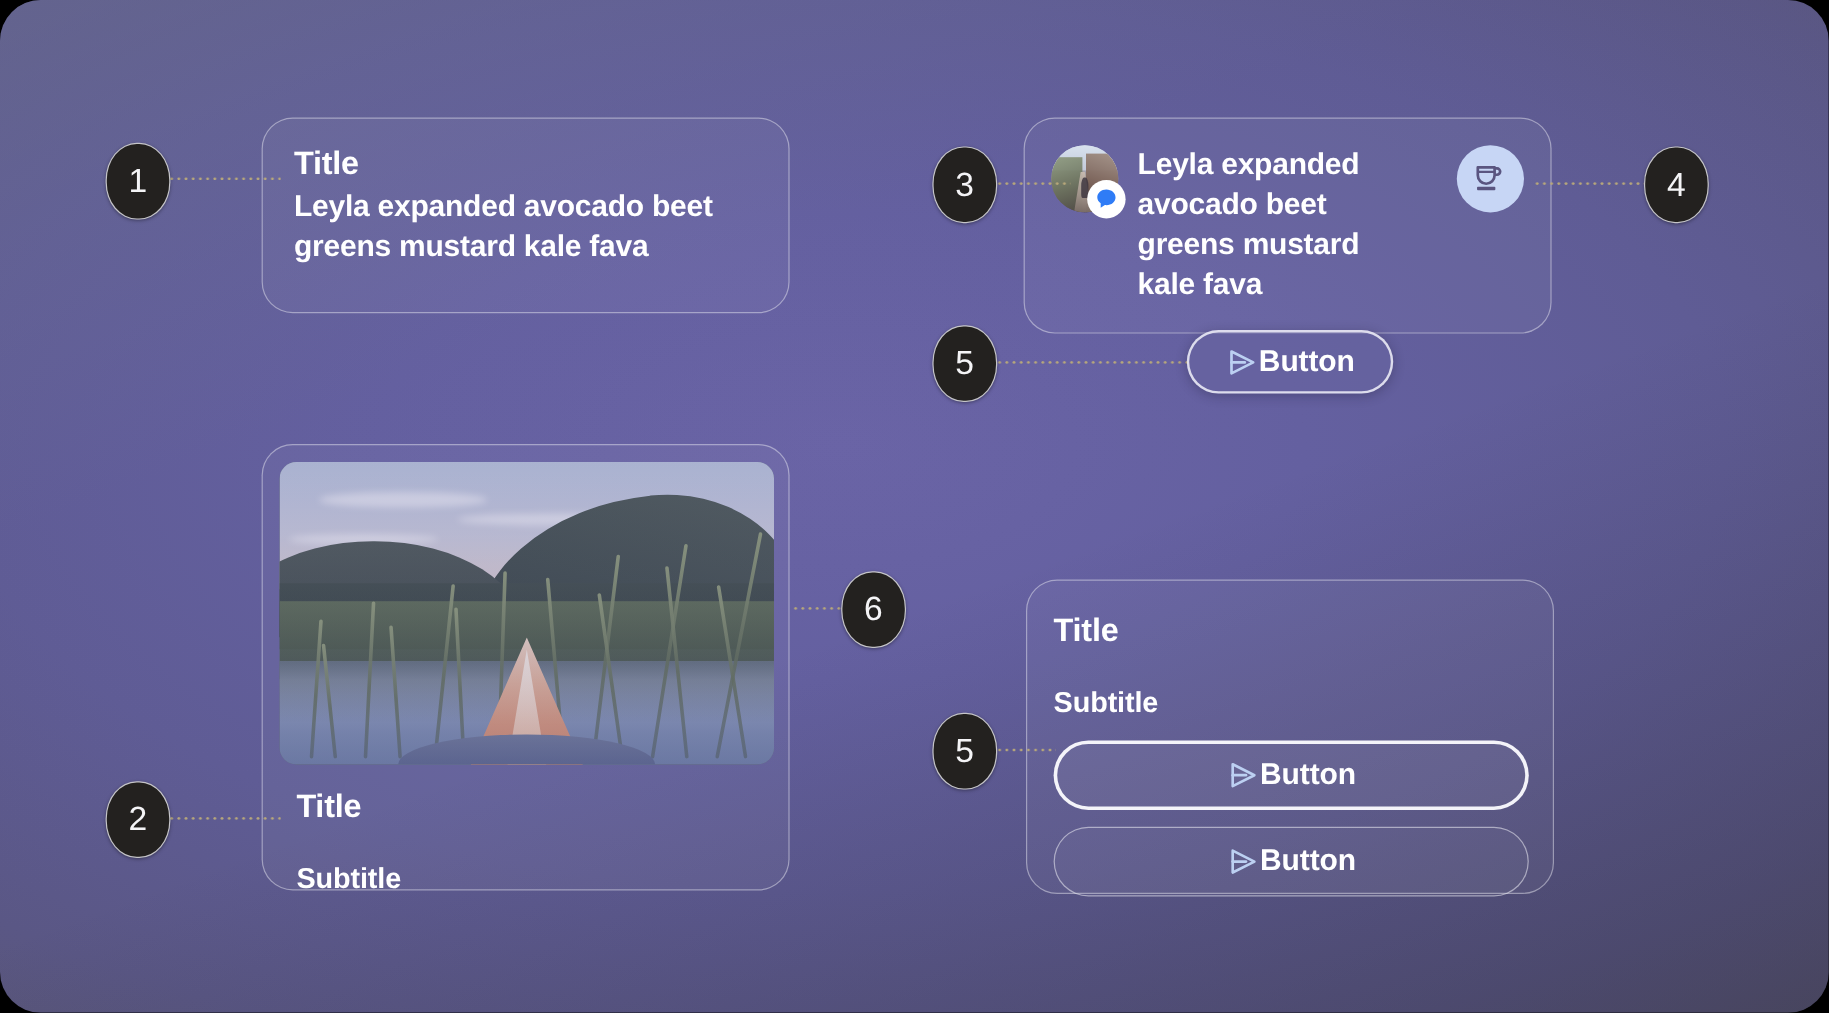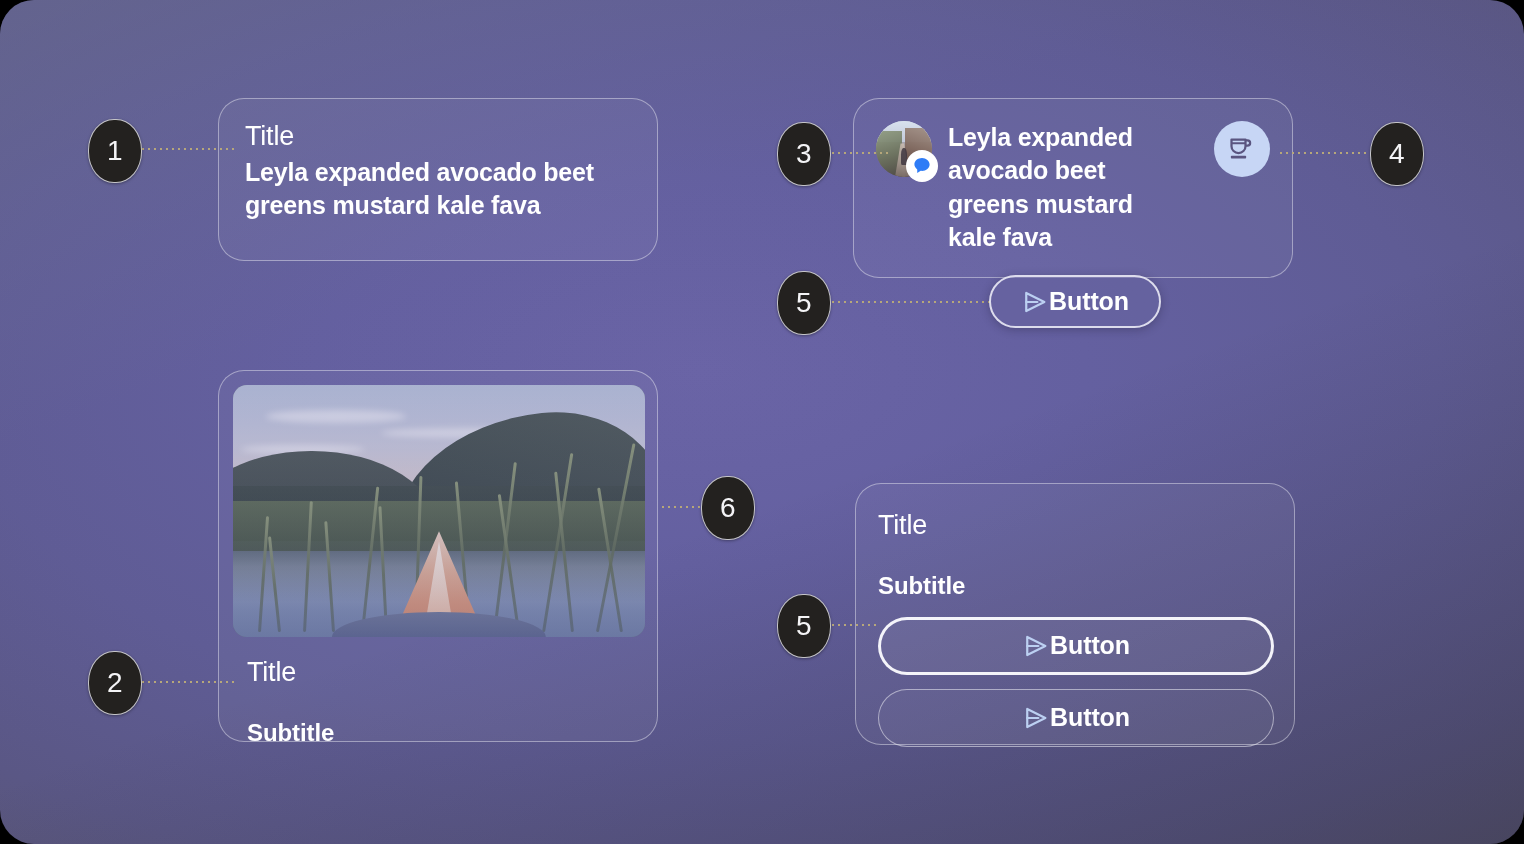--- a/index.html
+++ b/index.html
@@ -67,21 +67,21 @@
     border: 1.5px solid rgba(232,232,240,0.48);
     border-radius: 26px;
     background: rgba(255,255,255,0.045);
     box-sizing: border-box;
     z-index: 3;
   }
 
   .card-title {
     color: #ffffff;
     font-size: 27px;
-    font-weight: normal;
+    font-weight: bold;
     letter-spacing: -0.2px;
     line-height: 1.15;
   }
   .card-subtitle {
     color: #ffffff;
     font-size: 24px;
     font-weight: bold;
     letter-spacing: -0.1px;
     line-height: 1.2;
     margin-top: 31px;

